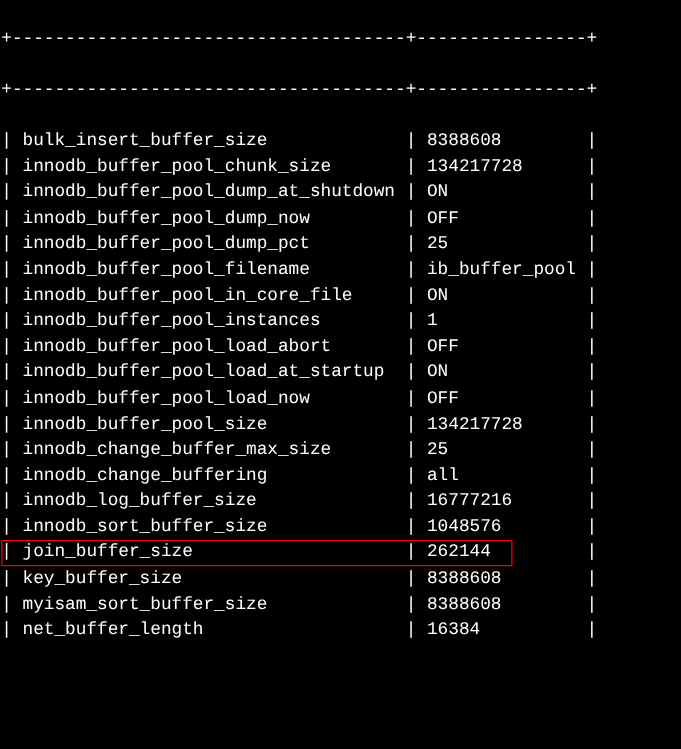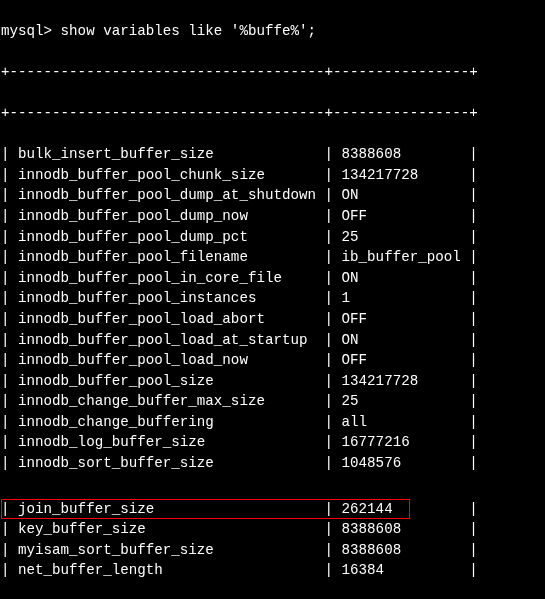--- a/index.html
+++ b/index.html
@@ -33,26 +33,24 @@
     width: 16ch;
   }
   .sep { display:inline; }
   .highlight-row {
     outline: 1px solid #ff0000;
     outline-offset: -1px;
   }
   .hl-wrap {
     display: inline-block;
     position: relative;
-    margin-top: 25px;
   }
 </style>
 </head>
 <body>
 
 <div class="term">
-<div class="row"><span>mysql&gt; show variables like '%buffe%';</span></div>
 <div class="row ascii-border">+-------------------------------------+----------------+</div>
 <div class="row ascii-border">+-------------------------------------+----------------+</div>
 <div id="rows-container"><div class="row"><span>| bulk_insert_buffer_size             | </span><span>8388608        |</span></div><div class="row"><span>| innodb_buffer_pool_chunk_size       | </span><span>134217728      |</span></div><div class="row"><span>| innodb_buffer_pool_dump_at_shutdown | </span><span>ON             |</span></div><div class="row"><span>| innodb_buffer_pool_dump_now         | </span><span>OFF            |</span></div><div class="row"><span>| innodb_buffer_pool_dump_pct         | </span><span>25             |</span></div><div class="row"><span>| innodb_buffer_pool_filename         | </span><span>ib_buffer_pool |</span></div><div class="row"><span>| innodb_buffer_pool_in_core_file     | </span><span>ON             |</span></div><div class="row"><span>| innodb_buffer_pool_instances        | </span><span>1              |</span></div><div class="row"><span>| innodb_buffer_pool_load_abort       | </span><span>OFF            |</span></div><div class="row"><span>| innodb_buffer_pool_load_at_startup  | </span><span>ON             |</span></div><div class="row"><span>| innodb_buffer_pool_load_now         | </span><span>OFF            |</span></div><div class="row"><span>| innodb_buffer_pool_size             | </span><span>134217728      |</span></div><div class="row"><span>| innodb_change_buffer_max_size       | </span><span>25             |</span></div><div class="row"><span>| innodb_change_buffering             | </span><span>all            |</span></div><div class="row"><span>| innodb_log_buffer_size              | </span><span>16777216       |</span></div><div class="row"><span>| innodb_sort_buffer_size             | </span><span>1048576        |</span></div><div class="row"><span class="hl-wrap highlight-row"><span>| join_buffer_size                    | </span><span>262144  </span></span><span>       |</span></div><div class="row"><span>| key_buffer_size                     | </span><span>8388608        |</span></div><div class="row"><span>| myisam_sort_buffer_size             | </span><span>8388608        |</span></div><div class="row"><span>| net_buffer_length                   | </span><span>16384          |</span></div><div class="row"></div></div>
 
 
 </div>
 
 </body></html>

